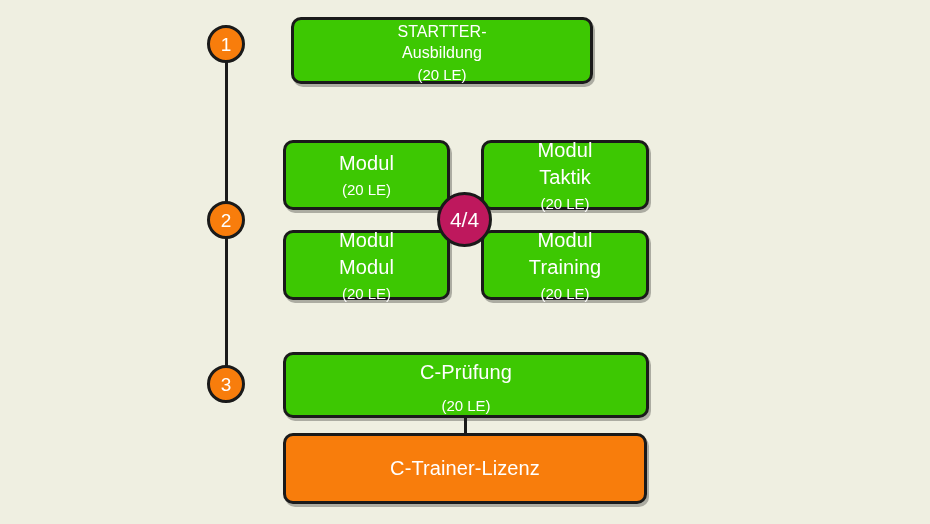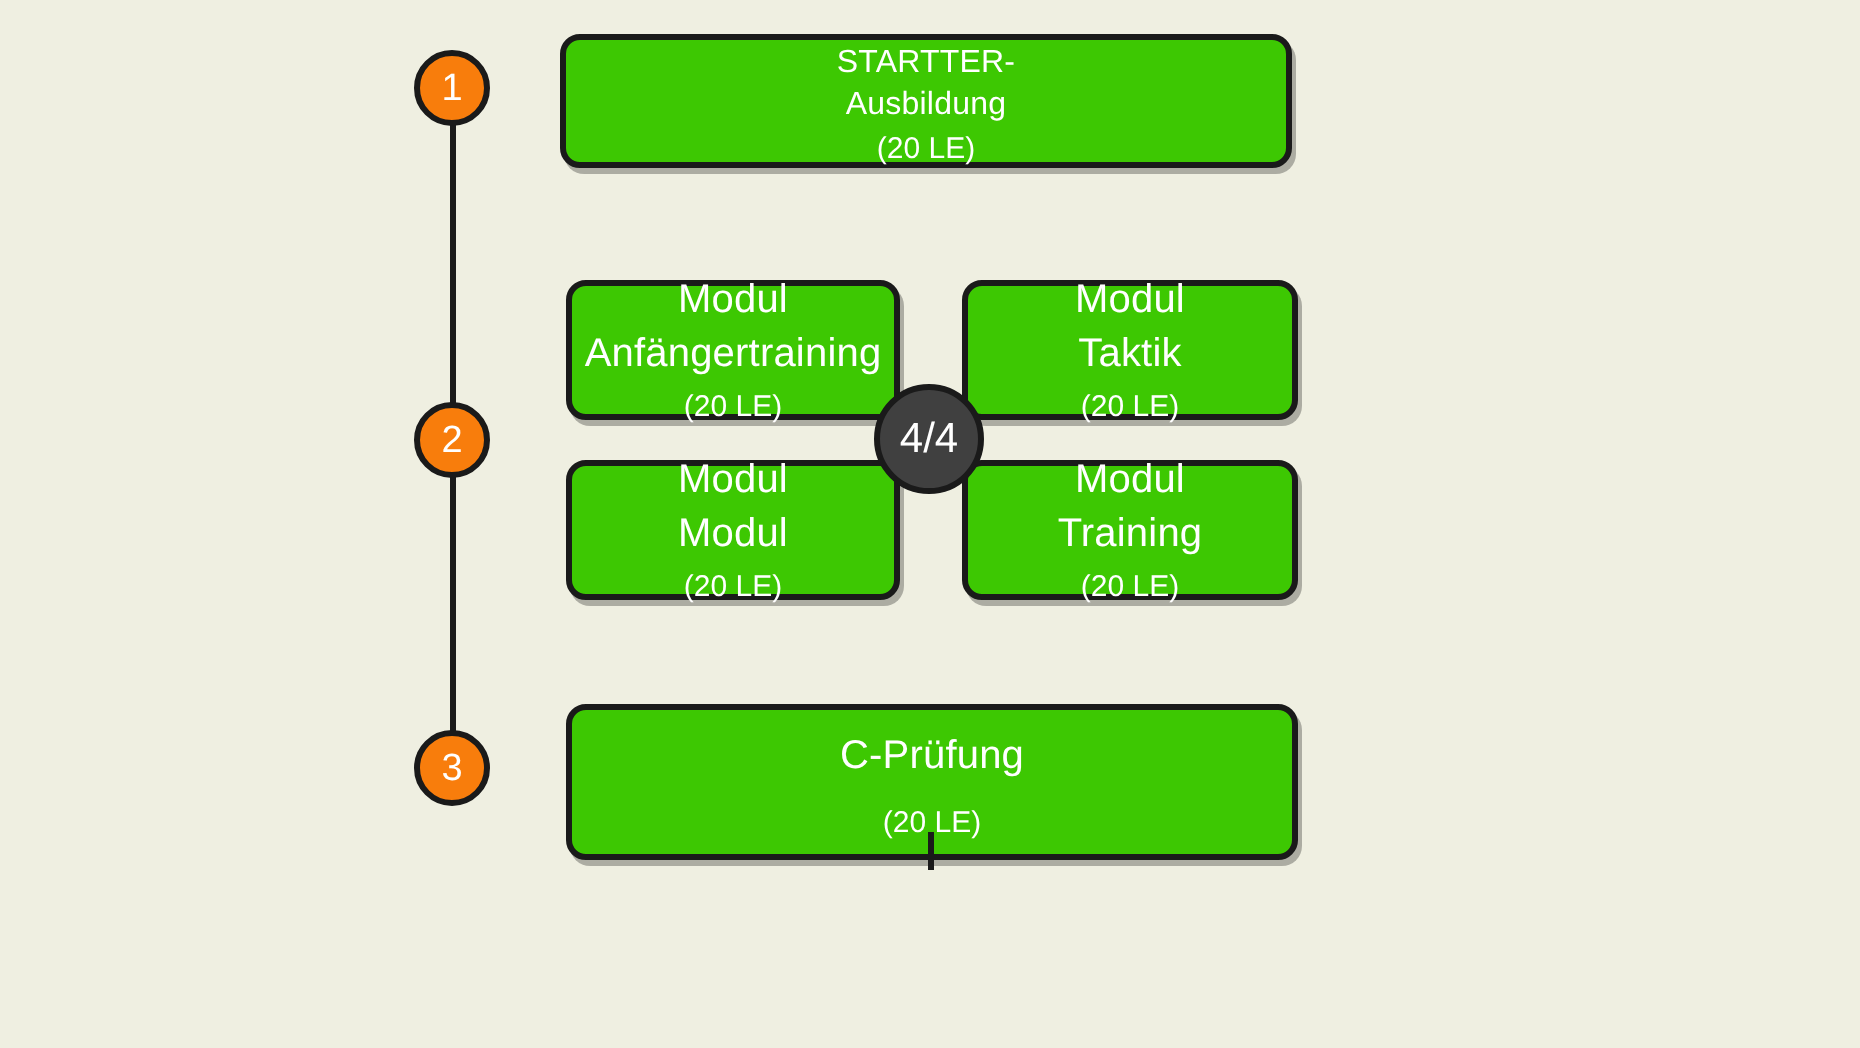--- a/index.html
+++ b/index.html
@@ -69,57 +69,57 @@
     letter-spacing: 0.1px;
   }
   .node .le {
     font-size: 15px;
     line-height: 1.3;
     margin-top: 3px;
   }
 
   
   .n-starter {
-    left: 280px; top: 17px;
-    width: 366px; height: 67px;
+    left: 291px; top: 17px;
+    width: 302px; height: 67px;
     padding-top: 4px;
     text-align: right;
   }
   .n-starter .title { font-size: 16px; }
   .n-starter .le { margin-top: 1px; }
 
   .n-anfaenger { left: 283px; top: 140px; width: 167px; height: 70px; }
   .n-technik   { left: 481px; top: 140px; width: 168px; height: 70px; }
   .n-taktik    { left: 283px; top: 230px; width: 167px; height: 70px; }
   .n-training  { left: 481px; top: 230px; width: 168px; height: 70px; }
 
   .n-pruefung {
     left: 283px; top: 352px;
-    width: 366px; height: 78px;
+    width: 366px; height: 66px;
     padding-top: 4px;
     text-align: right;
   }
   .n-pruefung .le { margin-top: 10px; }
 
   .n-lizenz {
     left: 283px; top: 433px;
     width: 364px; height: 71px;
   }
 
   .module-connector {
     position: absolute;
     background: #1a1a1a;
   }
 
   .count-badge {
     position: absolute;
     left: 437px; top: 192px;
     width: 55px; height: 55px;
     border-radius: 50%;
-    background: #404040;
+    background: #be185d;
     border: 3px solid #1a1a1a;
     box-sizing: border-box;
     color: #ffffff;
     font-size: 21px;
     display: flex;
     align-items: center;
     justify-content: center;
     z-index: 6;
   }
 </style>
@@ -142,21 +142,20 @@
   </div>
 
   <div class="node green n-starter">
     <div class="title">STARTTER-</div>
     <div class="title">Ausbildung</div>
     <div class="le">(20 LE)</div>
   </div>
 
   <div class="node green n-anfaenger">
     <div class="title">Modul</div>
-    <div class="title">Anfängertraining</div>
     <div class="le">(20 LE)</div>
   </div>
 
   <div class="node green n-technik">
     <div class="title">Modul</div>
     <div class="title">Taktik</div>
     <div class="le">(20 LE)</div>
   </div>
 
   <div class="node green n-taktik">
@@ -175,14 +174,17 @@
     <span>4/4</span>
   </div>
 
   <div class="node green n-pruefung">
     <div class="title">C-Prüfung</div>
     <div class="le">(20 LE)</div>
   </div>
 
   <div class="module-connector" style="left:464px;top:416px;width:3px;height:19px;"></div>
 
+  <div class="node orange n-lizenz">
+    <div class="title">C-Trainer-Lizenz</div>
+  </div>
 
 </div>
 
 </body></html>

